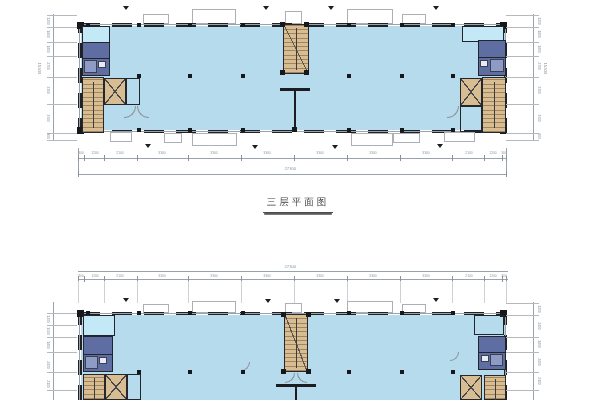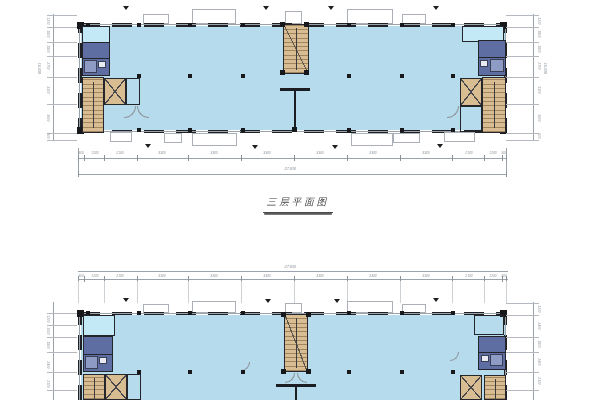--- a/index.html
+++ b/index.html
@@ -1,19 +1,19 @@
 <!DOCTYPE html>
 <html><head>
 <meta charset="utf-8">
 <style>
   html,body{margin:0;padding:0;background:#ffffff;}
   #canvas{position:relative;width:600px;height:400px;background:#ffffff;overflow:hidden;
           font-family:"Liberation Sans", sans-serif;}
   .abs{position:absolute;}
-  .plan{position:absolute;inset:0;font-style:italic;}
+  .plan{position:absolute;inset:0;}
   
   .floor{background:#b6dbec;}
   .cyan{background:#c3e9f6;border:1.5px solid #24252b;box-sizing:border-box;}
   .wet{background:#5e6ea3;border:1.5px solid #24252a;box-sizing:border-box;}
   .wet-panel{background:#8e9cc5;border:1px solid #3a3f55;box-sizing:border-box;}
   .fixture{background:#e8ecf2;border:1px solid #3a3f55;box-sizing:border-box;}
   .pline{background:#24252a;height:1.2px;}
   .roomline{border:1.5px solid #24252b;background:transparent;box-sizing:border-box;}
   
   .stair{background-color:#d8bc92;border:1.6px solid #26272c;box-sizing:border-box;

